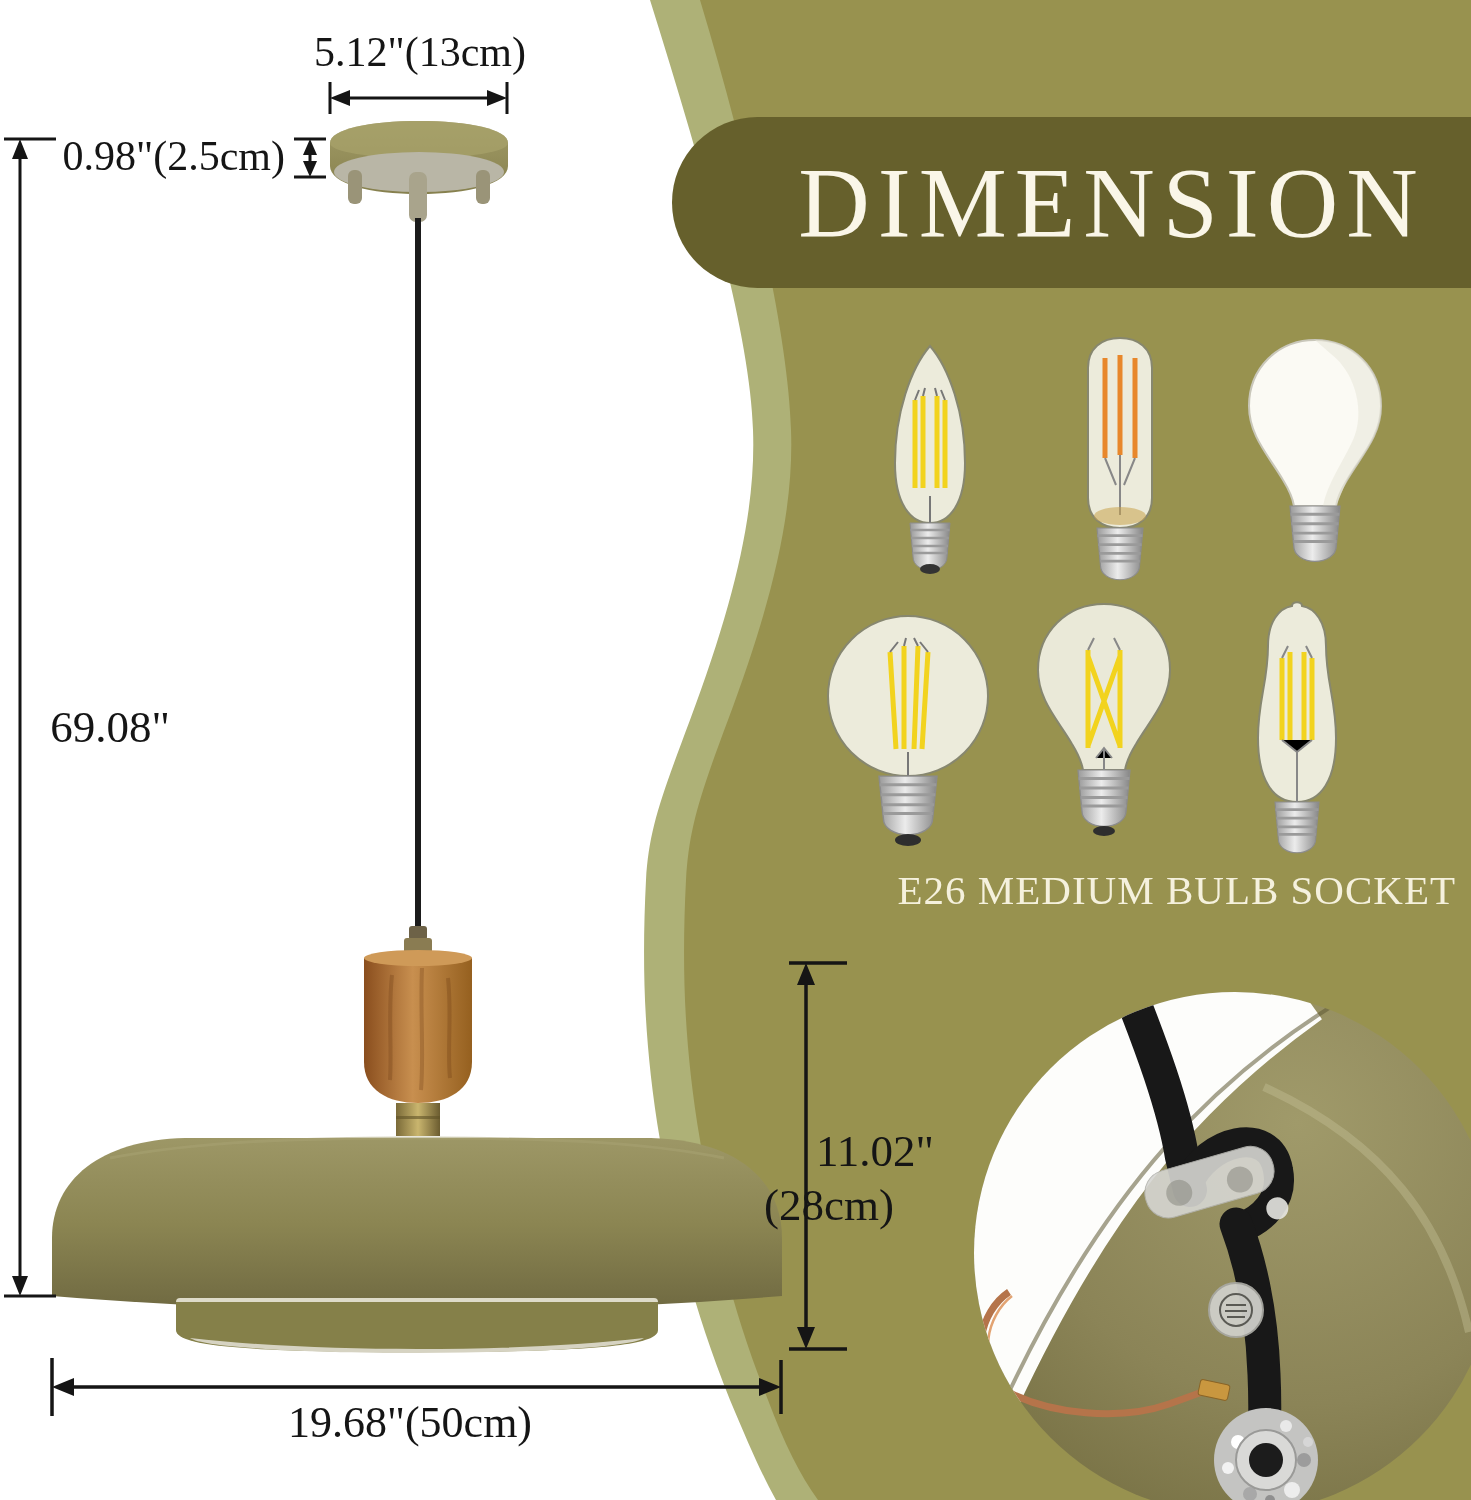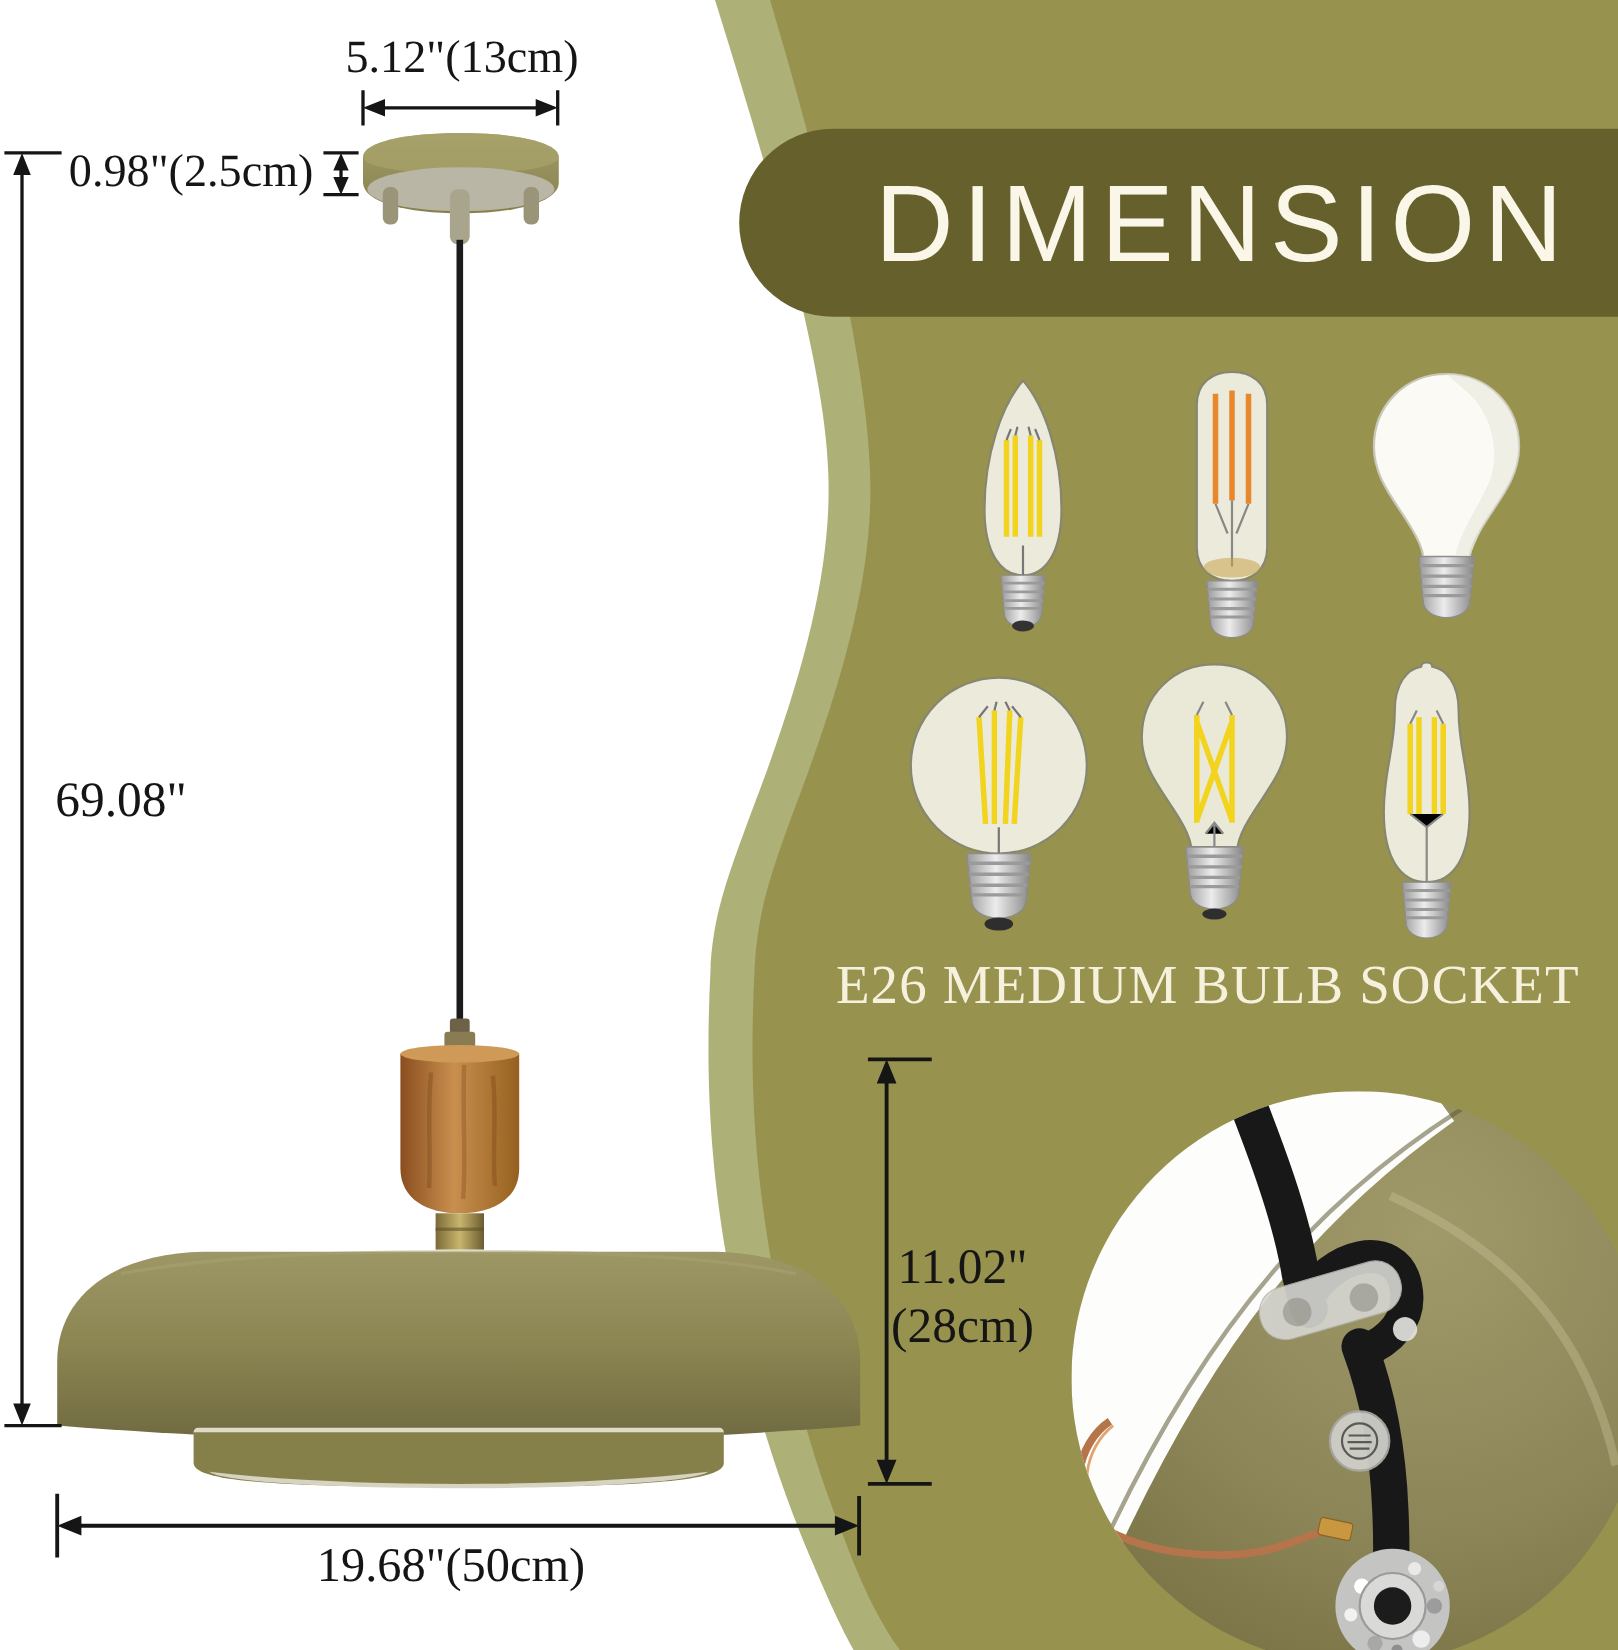--- a/index.html
+++ b/index.html
@@ -6,23 +6,23 @@
   #stage{position:relative;width:1471px;height:1500px;overflow:hidden;background:#ffffff;
          font-family:"Liberation Serif","DejaVu Serif",serif;}
   .abs{position:absolute;}
   .dim-label{position:absolute;font-size:43px;color:#151515;line-height:1.15;white-space:nowrap;}
   .center{text-align:center;}
   .right{text-align:right;}
   #title-pill{position:absolute;left:672px;top:117px;width:880px;height:171px;
               border-radius:86px;background:var(--title-pill,#66602c);
               display:flex;align-items:center;justify-content:center;}
   #title-text{font-size:99px;letter-spacing:8px;color:var(--title-text,#faf6e8);
-              font-family:Liberation Sans, sans-serif;}
-  #socket-label{position:absolute;left:740px;top:866px;width:716px;text-align:center;
-                font-size:50px;letter-spacing:1px;color:#f5f1dd;}
+              font-family:Liberation Serif, serif;}
+  #socket-label{position:absolute;left:740px;top:866px;width:716px;text-align:right;
+                font-size:41px;letter-spacing:1px;color:#f5f1dd;}
   #inset-circle{position:absolute;left:974px;top:992px;width:522px;height:522px;
                 border-radius:50%;overflow:hidden;}
   svg{display:block;}
 </style>
 </head>
 <body>
 
 <div id="stage">
 
   <svg width="0" height="0" style="position:absolute">
@@ -236,15 +236,15 @@
       <path d="M789,963 H847 M789,1349 H847 M806,970 V1342" fill="none" stroke-width="3.5"></path>
       <path d="M806,963 L797,985 L815,985 Z M806,1349 L797,1327 L815,1327 Z" stroke="none"></path>
     </g>
   </svg>
 
   <div class="dim-label center" style="left:270px;top:28px;width:300px;font-size:42px">5.12"(13cm)</div>
   <div class="dim-label right" style="left:60px;top:132px;width:225px;font-size:42px">0.98"(2.5cm)</div>
   <div class="dim-label center" style="left:25px;top:702px;width:170px;font-size:45px">69.08"</div>
   <div class="dim-label center" style="left:250px;top:1398px;width:320px;font-size:44px">19.68"(50cm)</div>
   <div class="dim-label center" style="left:795px;top:1126px;width:160px;font-size:45px">11.02"</div>
-  <div class="dim-label center" style="left:790px;top:1180px;width:170px;font-size:45px">(28cm)</div>
+  <div class="dim-label center" style="left:744px;top:1180px;width:170px;font-size:45px">(28cm)</div>
 
 </div>
 
 </body></html>

